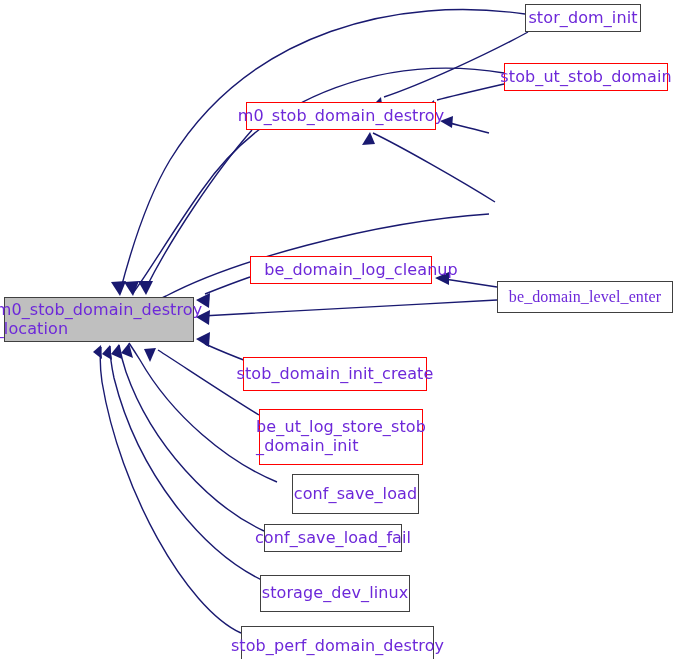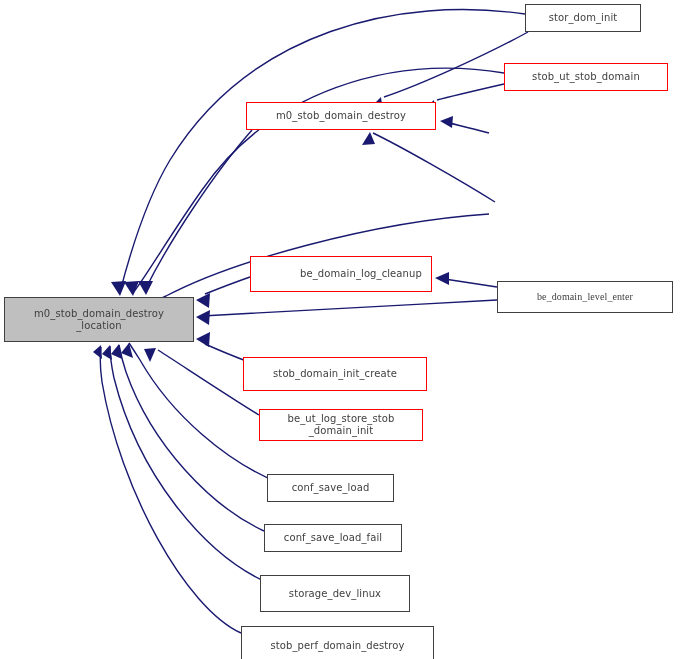--- a/index.html
+++ b/index.html
@@ -21,25 +21,24 @@
     top: 0;
     width: 689px;
     height: 659px;
   }
   .node {
     position: absolute;
     box-sizing: border-box;
     display: flex;
     align-items: center;
     justify-content: center;
-    text-align: center;
     background: #ffffff;
     border: 1px solid #404040;
-    font-size: 10px;
-    color: #404040;
+    font-size: 16px;
+    color: #6d28d9;
     line-height: 1.18;
     white-space: pre;
     letter-spacing: 0.1px;
     z-index: 2;
   }
   .node.red {
     border-color: #ff0000;
   }
   .node.root {
     background: #bfbfbf;
@@ -119,30 +118,30 @@
 _location</div>
 
   <div class="node" style="left:525px; top:4px; width:116px; height:28px;">stor_dom_init</div>
 
   <div class="node red" style="left:504px; top:63px; width:164px; height:28px;">stob_ut_stob_domain</div>
 
   <div class="node red" style="left:246px; top:102px; width:190px; height:28px;">m0_stob_domain_destroy</div>
 
 
 
-  <div class="node red" style="left:250px; top:256px; width:182px; height:36px;padding-left:40px;">be_domain_log_cleanup</div>
+  <div class="node red" style="left:250px; top:256px; width:182px; height:28px;padding-left:40px;">be_domain_log_cleanup</div>
 
   <div class="node" style="left:497px; top:281px; width:176px; height:32px;font-family:Liberation Serif, serif;">be_domain_level_enter</div>
 
   <div class="node red" style="left:243px; top:357px; width:184px; height:34px;">stob_domain_init_create</div>
 
-  <div class="node red" style="left:259px; top:409px; width:164px; height:32px;">be_ut_log_store_stob
+  <div class="node red" style="left:259px; top:409px; width:164px; height:56px;">be_ut_log_store_stob
 _domain_init</div>
 
-  <div class="node" style="left:267px; top:474px; width:127px; height:28px;">conf_save_load</div>
+  <div class="node" style="left:292px; top:474px; width:127px; height:40px;">conf_save_load</div>
 
   <div class="node" style="left:264px; top:524px; width:138px; height:28px;">conf_save_load_fail</div>
 
   <div class="node" style="left:260px; top:575px; width:150px; height:37px;">storage_dev_linux</div>
 
   <div class="node" style="left:241px; top:626px; width:193px; height:40px;">stob_perf_domain_destroy</div>
 
 </div>
 
 </body></html>

